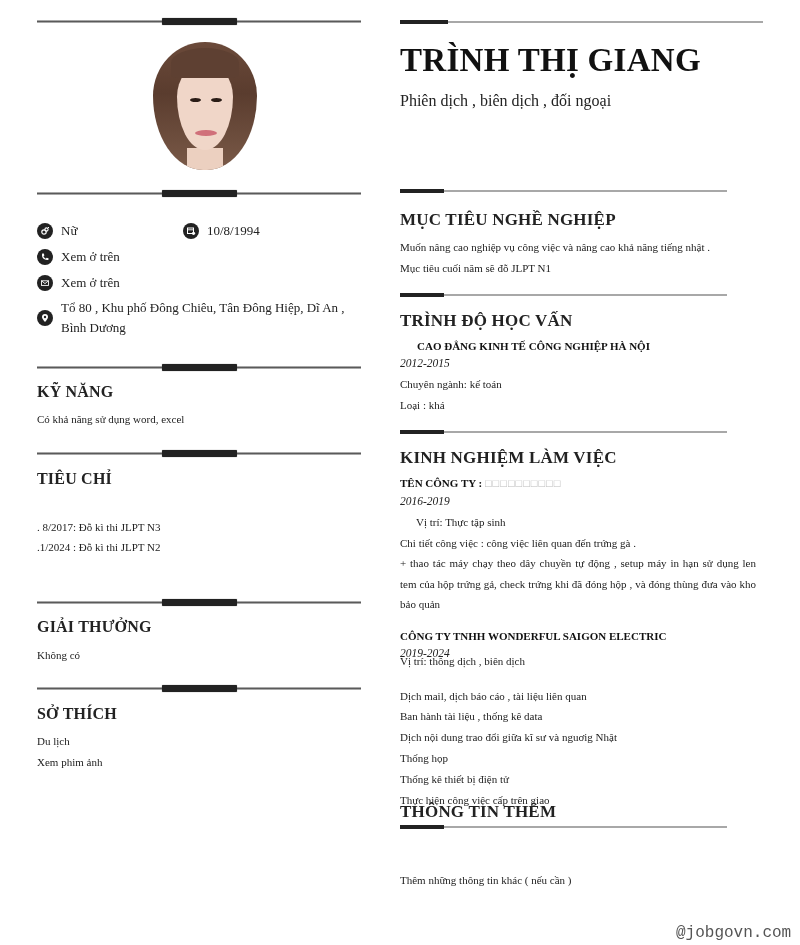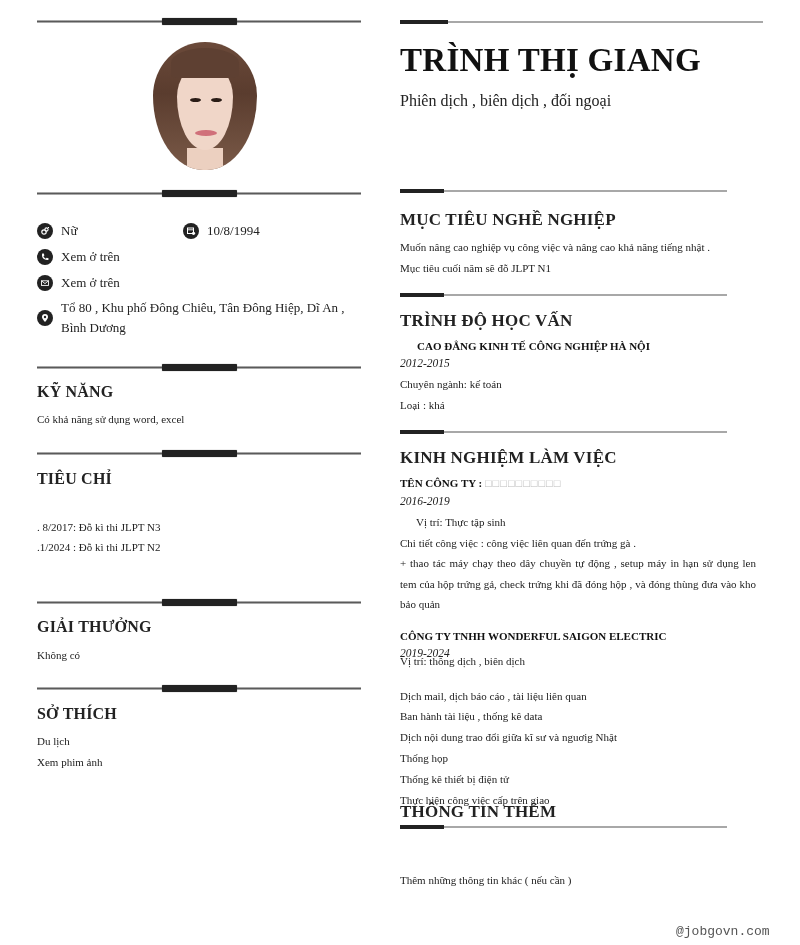--- a/index.html
+++ b/index.html
@@ -37,21 +37,21 @@
   .lh { position: absolute; left: 37px; font-size: 16px; font-weight: bold; color: #222; letter-spacing: 0.2px; }
   .rh { position: absolute; left: 400px; font-size: 17px; font-weight: bold; color: #222; letter-spacing: 0.2px; }
   .txt { position: absolute; font-size: 11px; color: #222; line-height: 14px; white-space: nowrap; }
   .sub { position: absolute; font-size: 11px; font-weight: bold; color: #111; white-space: nowrap; }
   .ital { position: absolute; font-size: 11.5px; font-style: italic; color: #222; }
   .para { position: absolute; left: 400px; width: 356px; font-size: 11px; color: #222; line-height: 20.5px; text-align: justify; }
 
   .name { position: absolute; left: 400px; top: 42px; font-size: 33px; font-weight: bold; color: #111; letter-spacing: 0.3px; }
   .title { position: absolute; left: 400px; top: 92px; font-size: 16px; color: #222; }
   .placeholder { color: #bbb; font-weight: normal; letter-spacing: 1px; }
-  .footer { position: absolute; left: 676px; top: 924px; font-family: "Liberation Mono", "DejaVu Sans Mono", monospace; font-size: 13px; color: #555; }
+  .footer { position: absolute; left: 676px; top: 924px; font-family: "Liberation Mono", "DejaVu Sans Mono", monospace; font-size: 16px; color: #555; }
 </style>
 </head>
 <body>
 
 <div class="ldiv" style="top:18px;">
     <div class="thin"></div>
     <div class="thick"></div>
   </div>
 
 <div class="photo">

